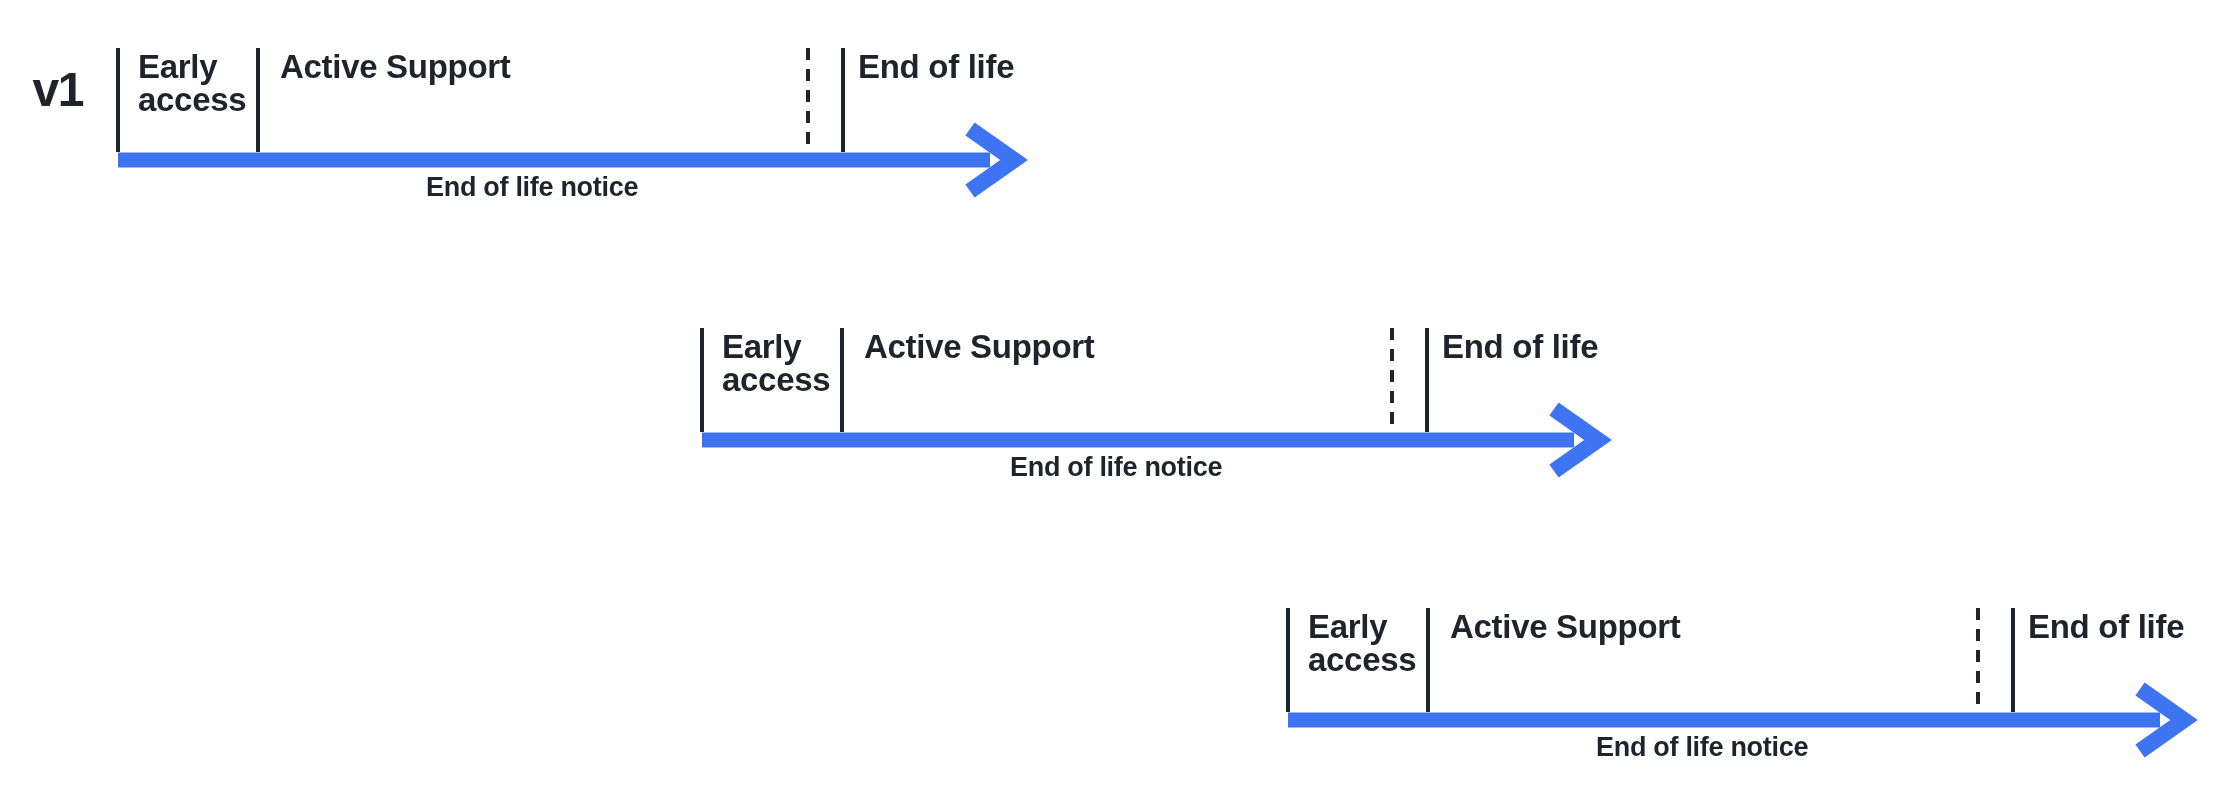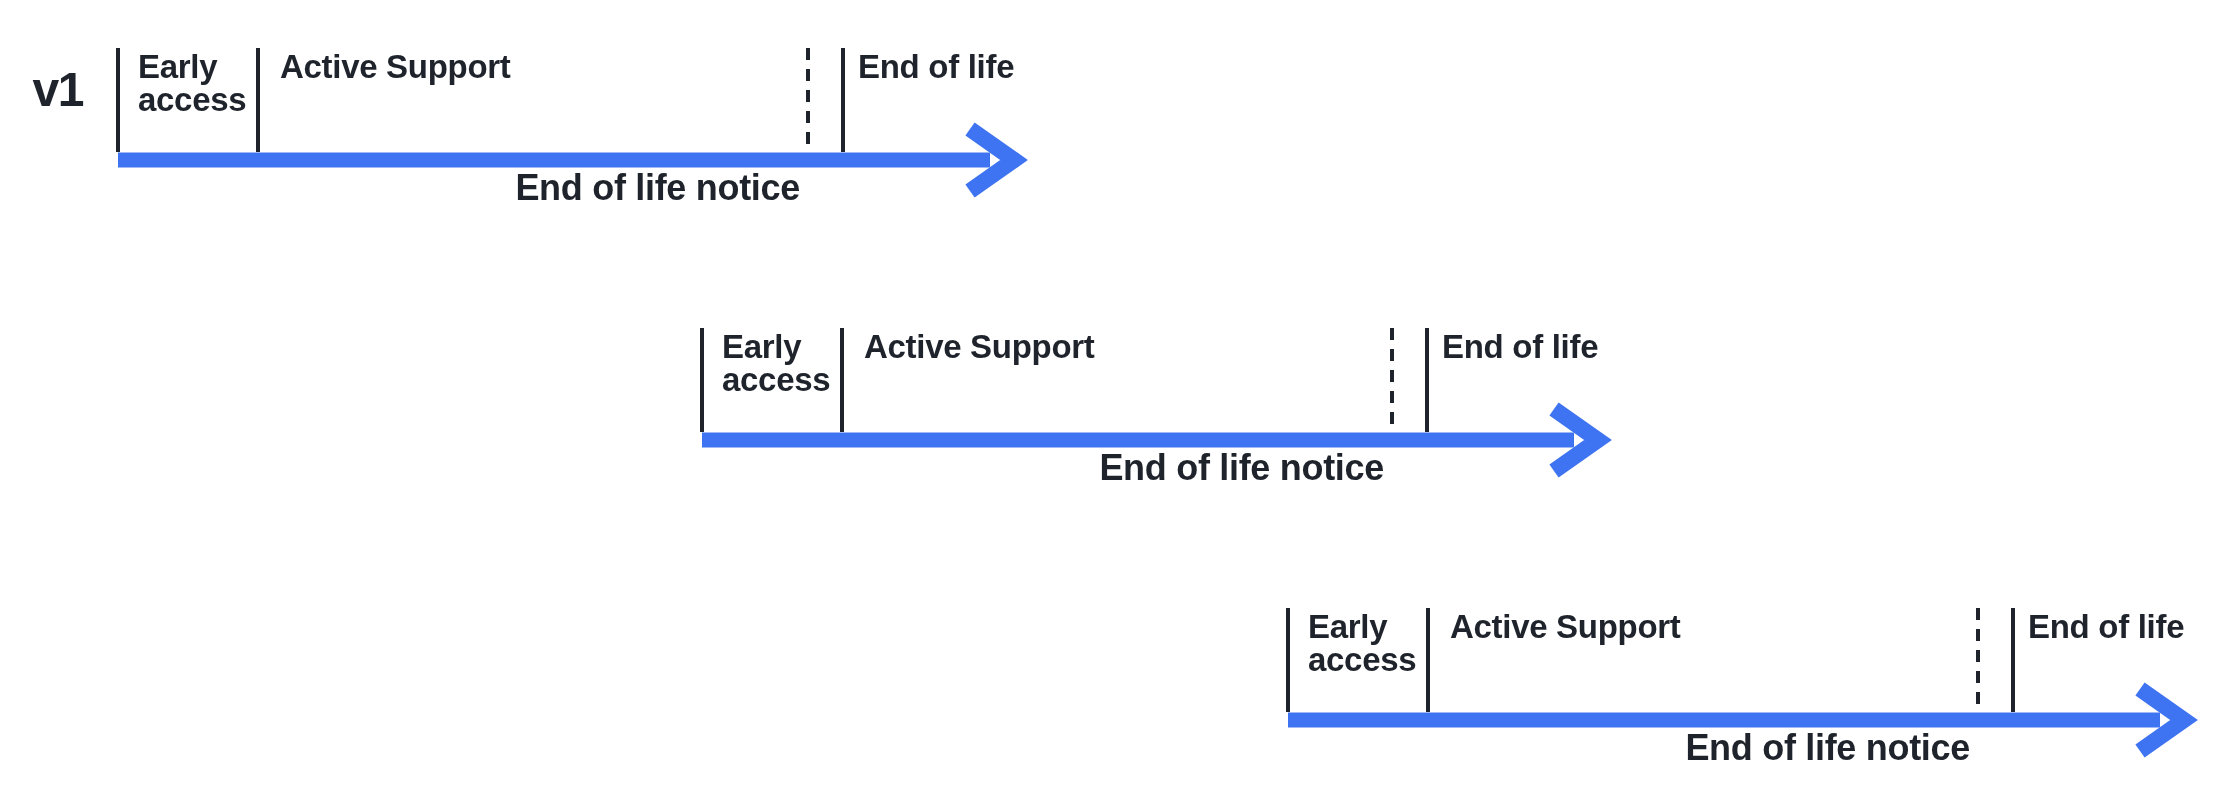--- a/index.html
+++ b/index.html
@@ -73,24 +73,23 @@
   }
   .arrow .head{
     fill:none;
     stroke:var(--blue);
     stroke-width:16;
     stroke-linejoin:miter;
     stroke-miterlimit:4;
   }
   .notice-label{
     position:absolute;
-    top:124px;left:322px;
+    top:124px;left:308px;
     width:360px;
-    text-align:right;
-    font-size:36px;
+    font-size:27px;
     line-height:31px;
     letter-spacing:-0.3px;
     white-space:nowrap;
   }
 </style>
 </head>
 <body>
 
 <section class="timeline-row row-v1">
   <div class="version-label">v1</div>

